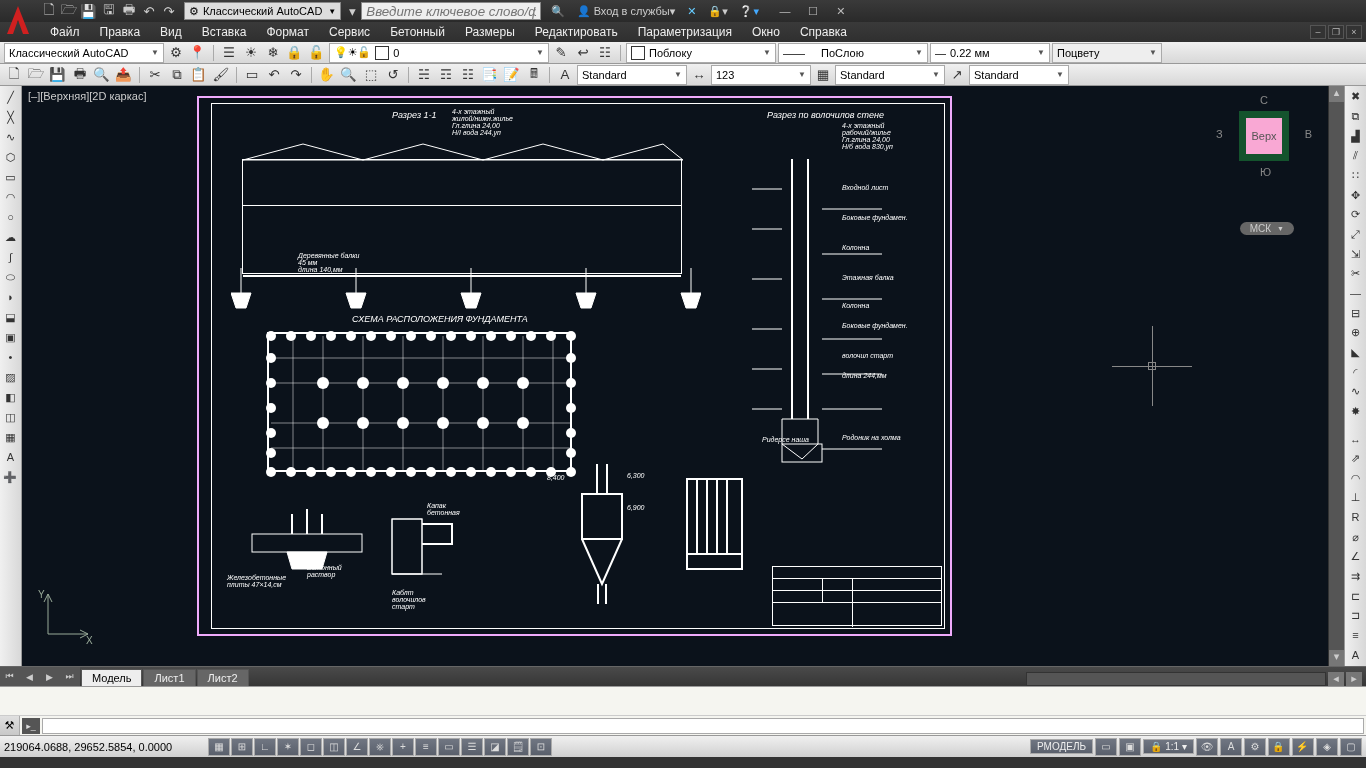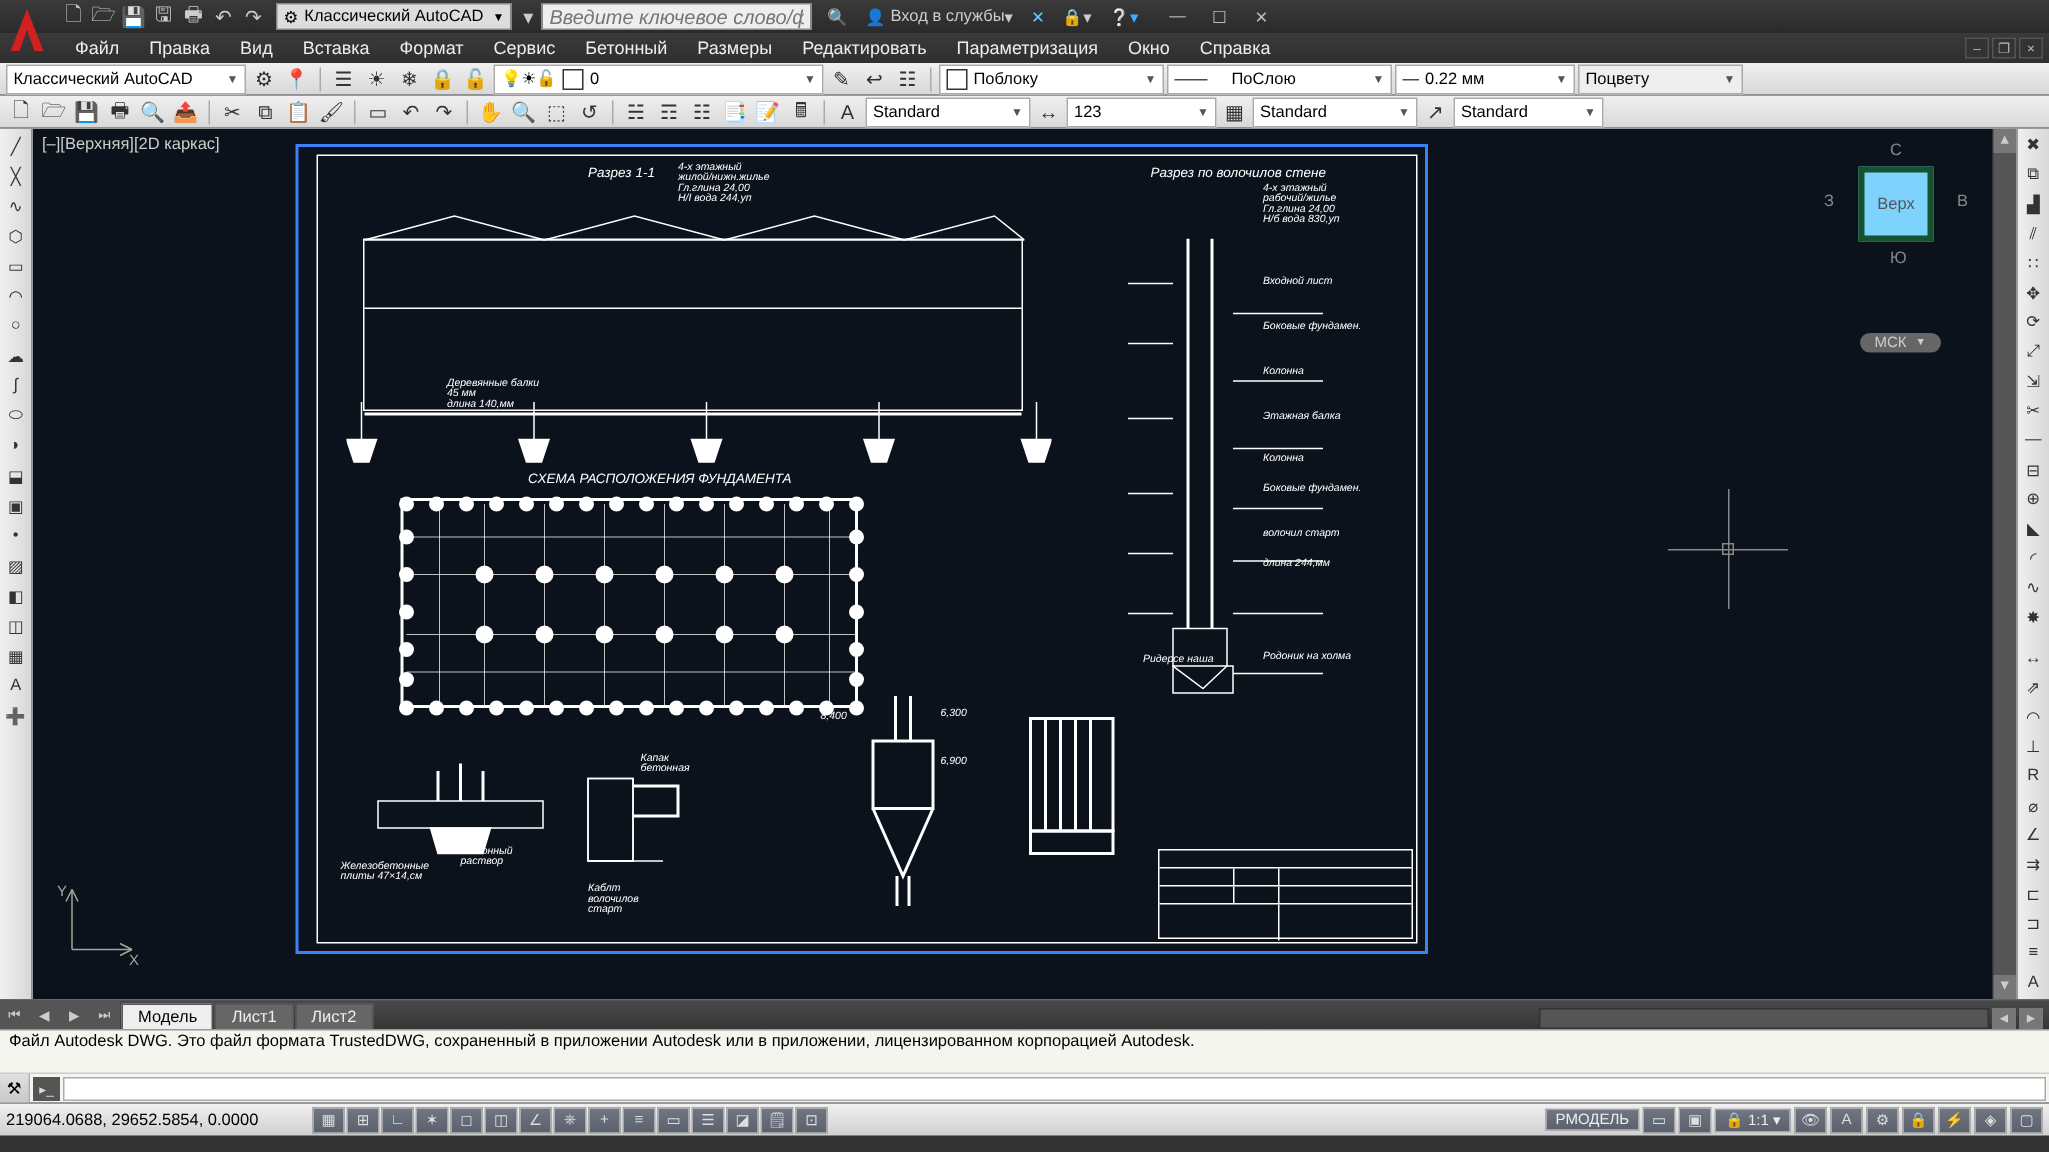--- a/index.html
+++ b/index.html
@@ -33,26 +33,26 @@
 .sw { width: 14px; height: 14px; border: 1px solid #333; display: inline-block; }
 
 .main { display: flex; height: 580px; }
 .vtoolbar { width: 22px; background: linear-gradient(90deg,#f0f0f0,#d8d8d8); border-right: 1px solid #999; display: flex; flex-direction: column; padding: 2px 0; gap: 2px; align-items: center; }
 .vtoolbar.right { border-right: none; border-left: 1px solid #999; }
 .v-btn { width: 18px; height: 18px; display: flex; align-items: center; justify-content: center; cursor: pointer; border: 1px solid transparent; color:#333; }
 
 .canvas-area { flex: 1; background: #0b121b; position: relative; overflow: hidden; }
 .viewport-label { position: absolute; top: 4px; left: 6px; color: #ccc; font-size: 11px; }
 .viewcube { position: absolute; top: 10px; right: 40px; width: 80px; height: 80px; }
-.viewcube .face { width: 50px; height: 50px; background: #7dd3fc; border: 4px solid #14532d; position: absolute; top: 15px; left: 15px; display:flex;align-items:center;justify-content:center; color:#555; font-size:11px; cursor:pointer;}
+.viewcube .face { width: 50px; height: 50px; background: #f9a8d4; border: 7px solid #14532d; position: absolute; top: 15px; left: 15px; display:flex;align-items:center;justify-content:center; color:#555; font-size:11px; cursor:pointer;}
 .viewcube .dir { position: absolute; color: #888; font-size: 11px; }
 .mcs-badge { position:absolute; top:136px; right:50px; background:#666; color:#ccc; border-radius:8px; padding:1px 10px; font-size:10px; display:flex; align-items:center; gap:6px;}
 .mcs-badge .tri { font-size:7px;}
 
-.drawing-frame { position: absolute; left: 175px; top: 10px; width: 755px; height: 540px; border: 2px solid #3b82f6; }
+.drawing-frame { position: absolute; left: 175px; top: 10px; width: 755px; height: 540px; border: 2px solid #f0abfc; }
 .inner-frame { position: absolute; left: 12px; top: 5px; right: 5px; bottom: 5px; border: 1px solid #fff; }
 .dlabel { position: absolute; color: #fff; font-style: italic; font-size: 9px; white-space: nowrap;}
 
 .section-box { position: absolute; border: 1px solid #fff; }
 .hatch { background: repeating-linear-gradient(45deg, #fff 0 1px, transparent 1px 4px); }
 .circle-row { position:absolute; display:flex; gap:2px; }
 
 .ucs { position: absolute; bottom: 18px; left: 14px; color: #888; }
 
 .layout-tabs { height: 20px; background: linear-gradient(#4a4a4a,#363636); border-top:1px solid #666; display: flex; align-items: flex-end; }
@@ -534,21 +534,20 @@
   <div class="lt-tab">Лист2</div>
   <div class="scroll-area">
     <div class="hscroll"></div>
     <div style="width:16px;height:14px;background:#777;color:#ccc;text-align:center">◂</div>
     <div style="width:16px;height:14px;background:#777;color:#ccc;text-align:center">▸</div>
   </div>
 </div>
 
 <div class="cmd-area">
   <div class="cmd-history">
-    <div>Файл Autodesk DWG. Это файл формата TrustedDWG, сохраненный в приложении Autodesk или в приложении, лицензированном корпорацией Autodesk.</div>
   </div>
   <div class="cmd-input-row">
     <div class="cmd-handle">⚒</div>
     <div class="cmd-prompt-icon">▸_</div>
     <input class="cmd-input" style="">
   </div>
 </div>
 
 <div class="statusbar">
   <div class="coords">219064.0688, 29652.5854, 0.0000</div>

